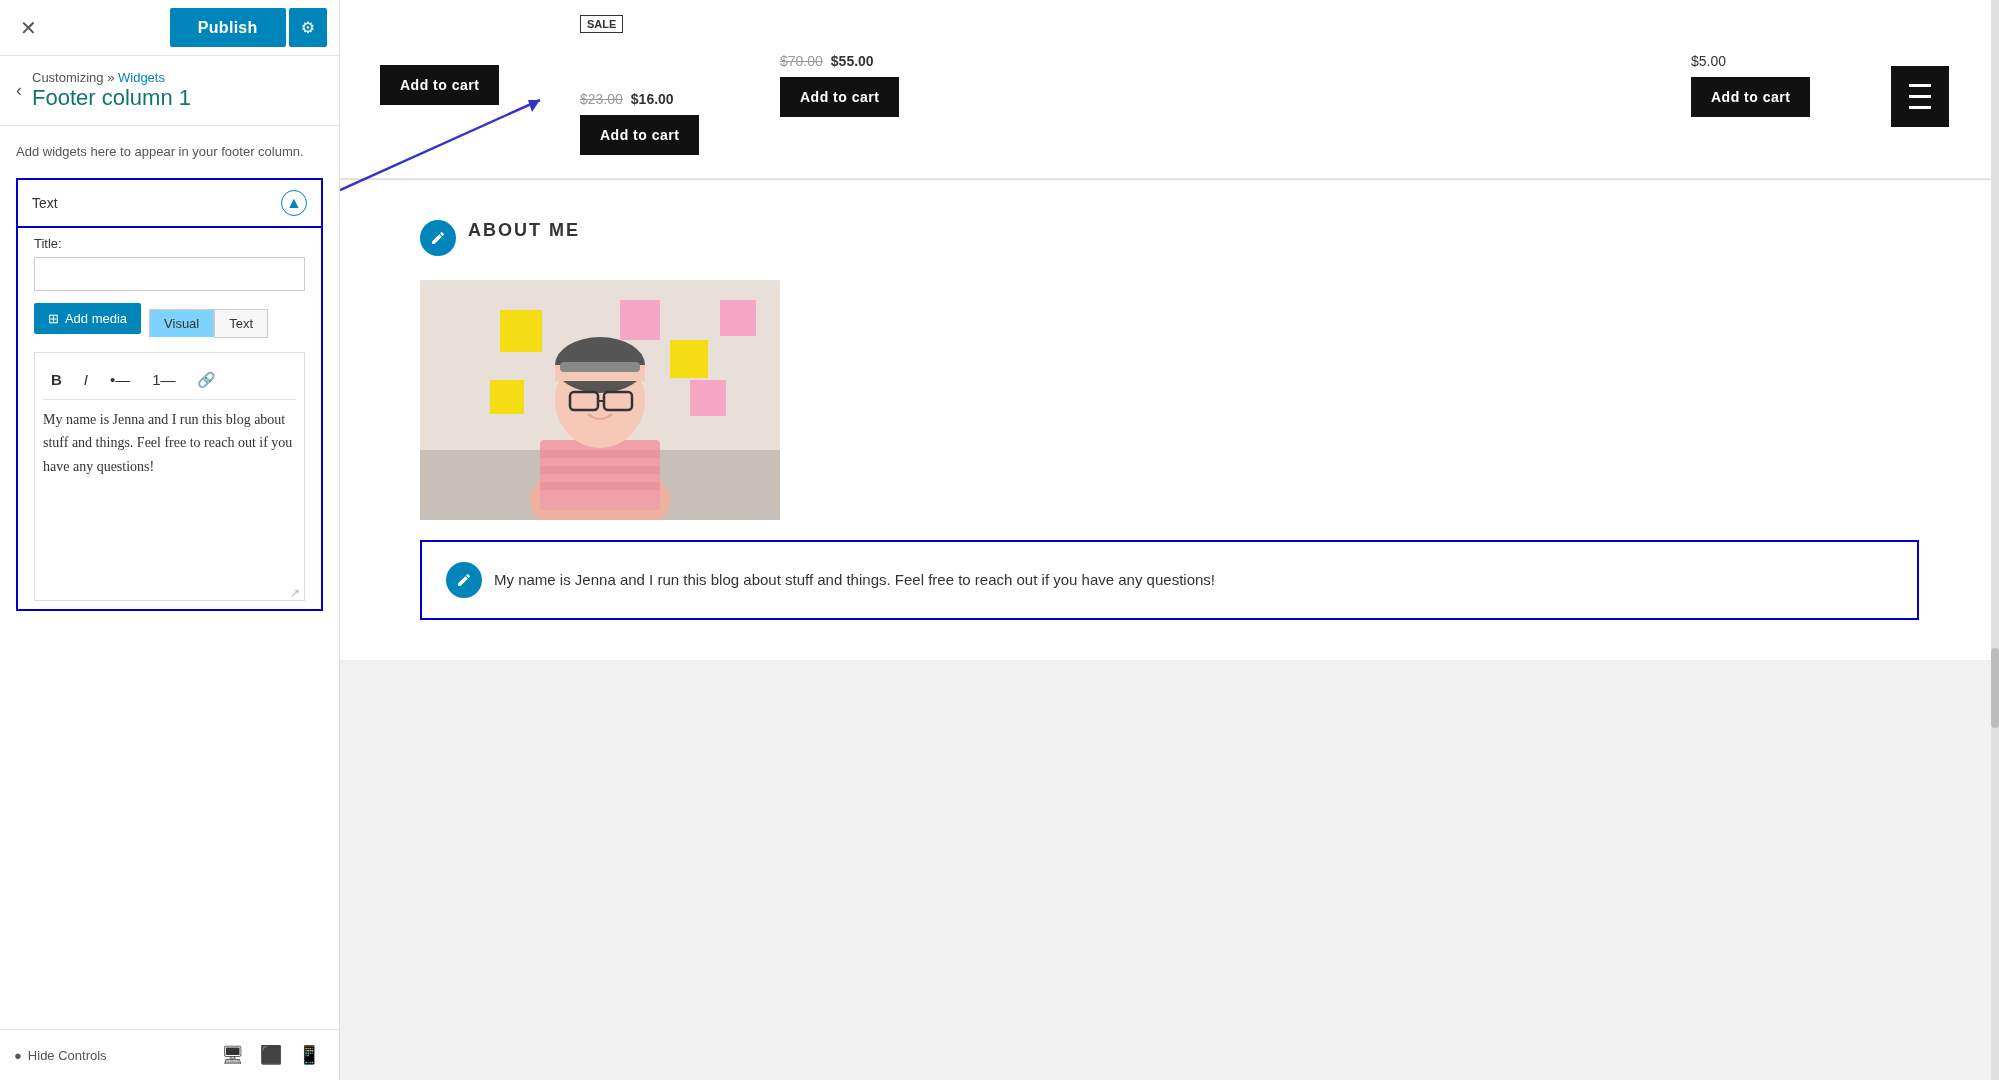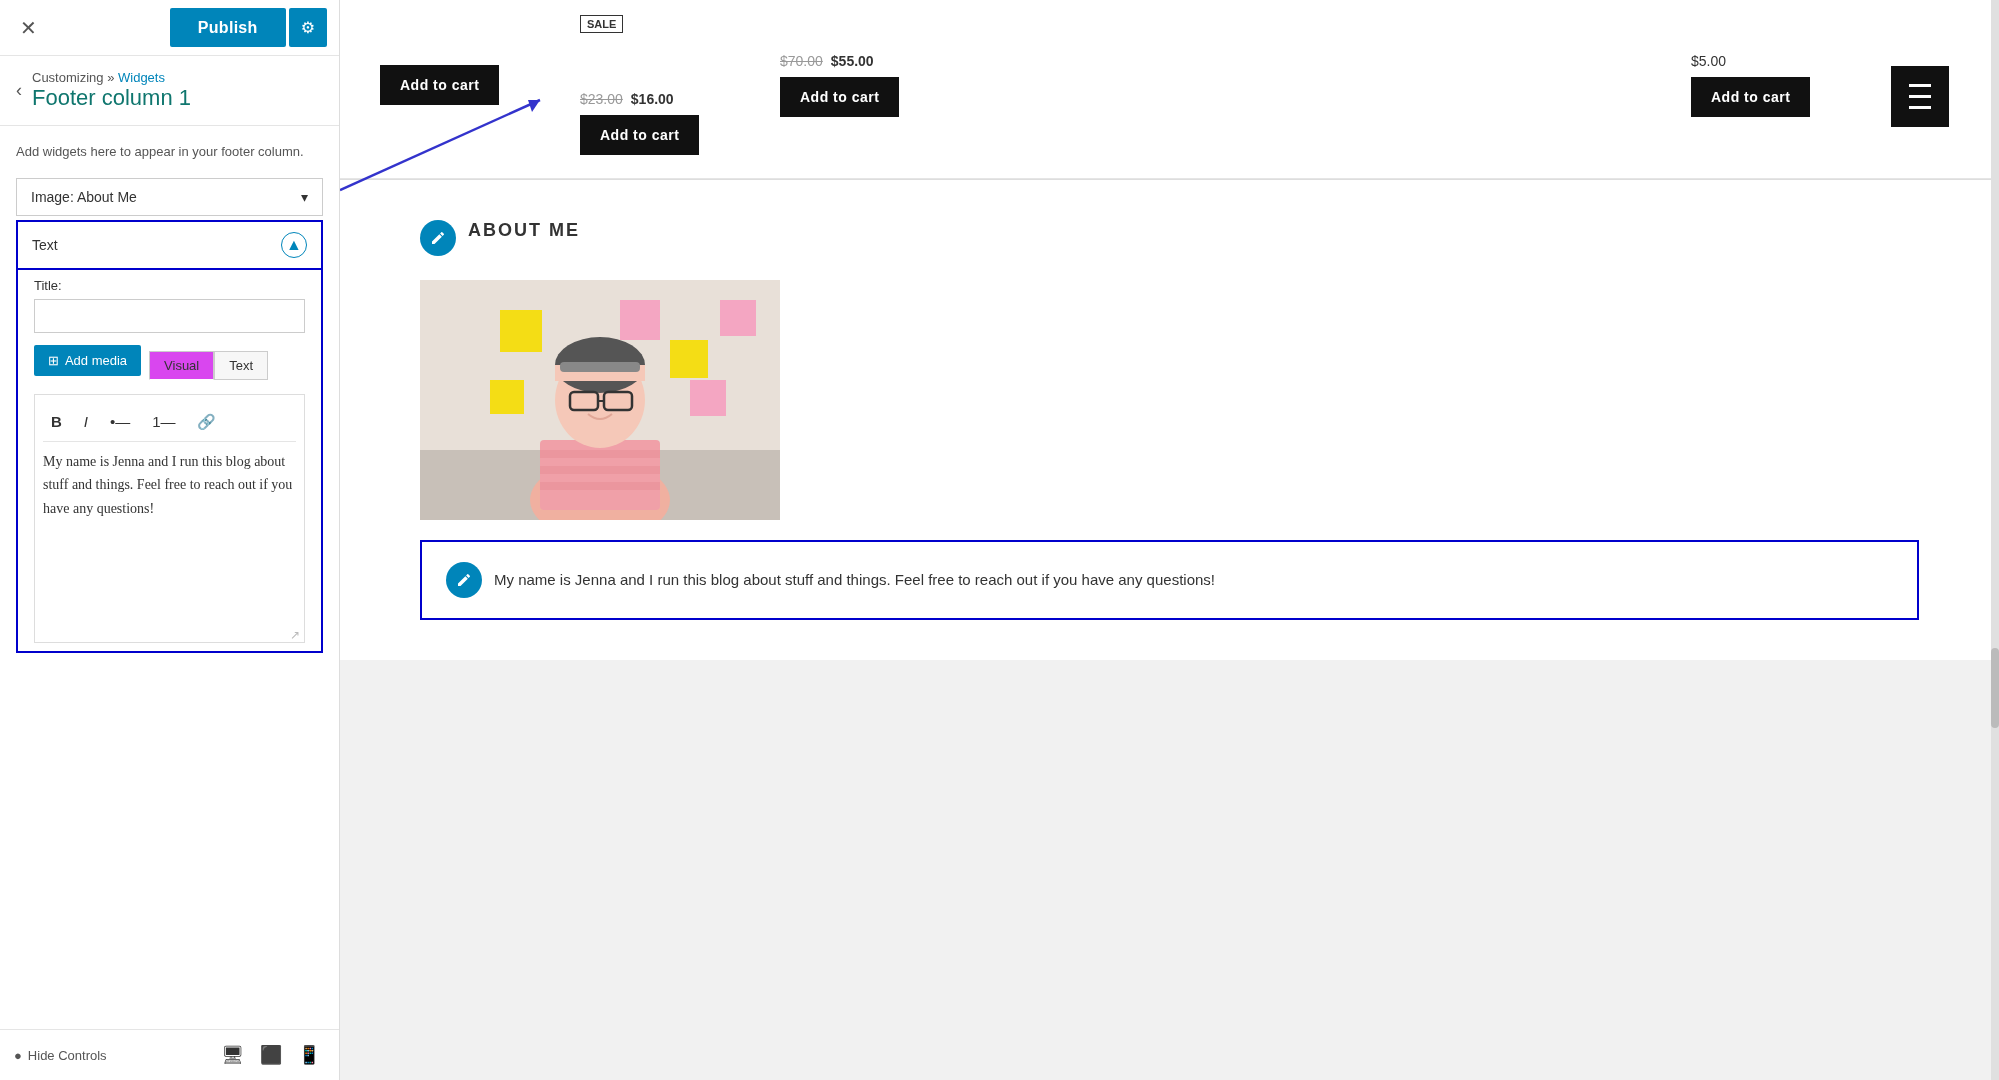--- a/index.html
+++ b/index.html
@@ -186,21 +186,21 @@
     }
     .editor-tab {
       border: 1px solid #ccc;
       background: #f7f7f7;
       padding: 6px 14px;
       font-size: 13px;
       cursor: pointer;
       color: #333;
     }
     .editor-tab.active {
-      background: #d946ef;
+      background: #7dd3fc;
       border-bottom-color: #fff;
     }
     .media-row {
       display: flex;
       align-items: center;
       margin-bottom: 8px;
     }
 
     .editor-toolbar {
       display: flex;
@@ -475,24 +475,20 @@
         <span>Customizing</span><span> » </span><a href="#">Widgets</a>
       </div>
       <div class="breadcrumb-title">Footer column 1</div>
     </div>
   </div>
 
   <div class="panel-description">Add widgets here to appear in your footer column.</div>
 
   <div class="widget-list">
 
-    <div class="widget-item">
-      <span>Image: About Me</span>
-      <span>▾</span>
-    </div>
 
     <div class="widget-item widget-text-selected">
       <span>Text</span>
       <button class="widget-collapse-btn">▲</button>
     </div>
 
     <div class="text-widget-content">
       <div class="field-label">Title:</div>
       <input type="text" class="field-input" placeholder="" style="">
 

